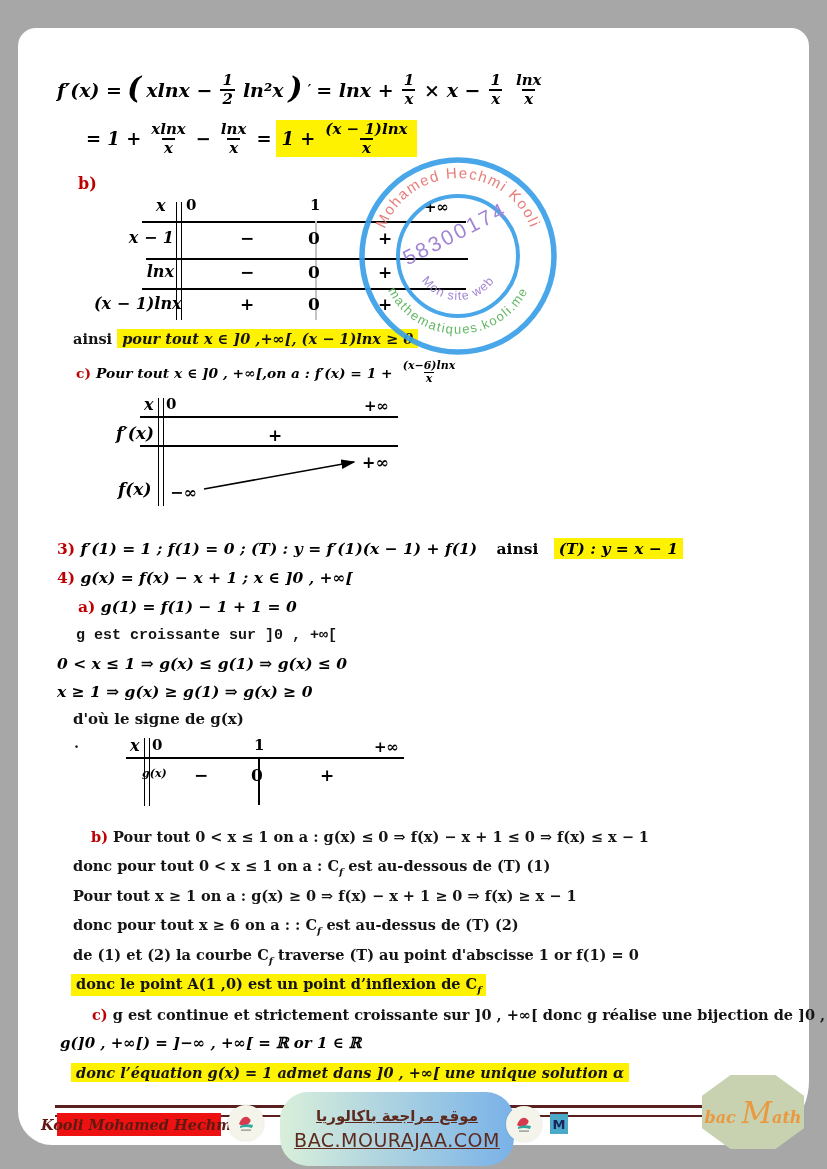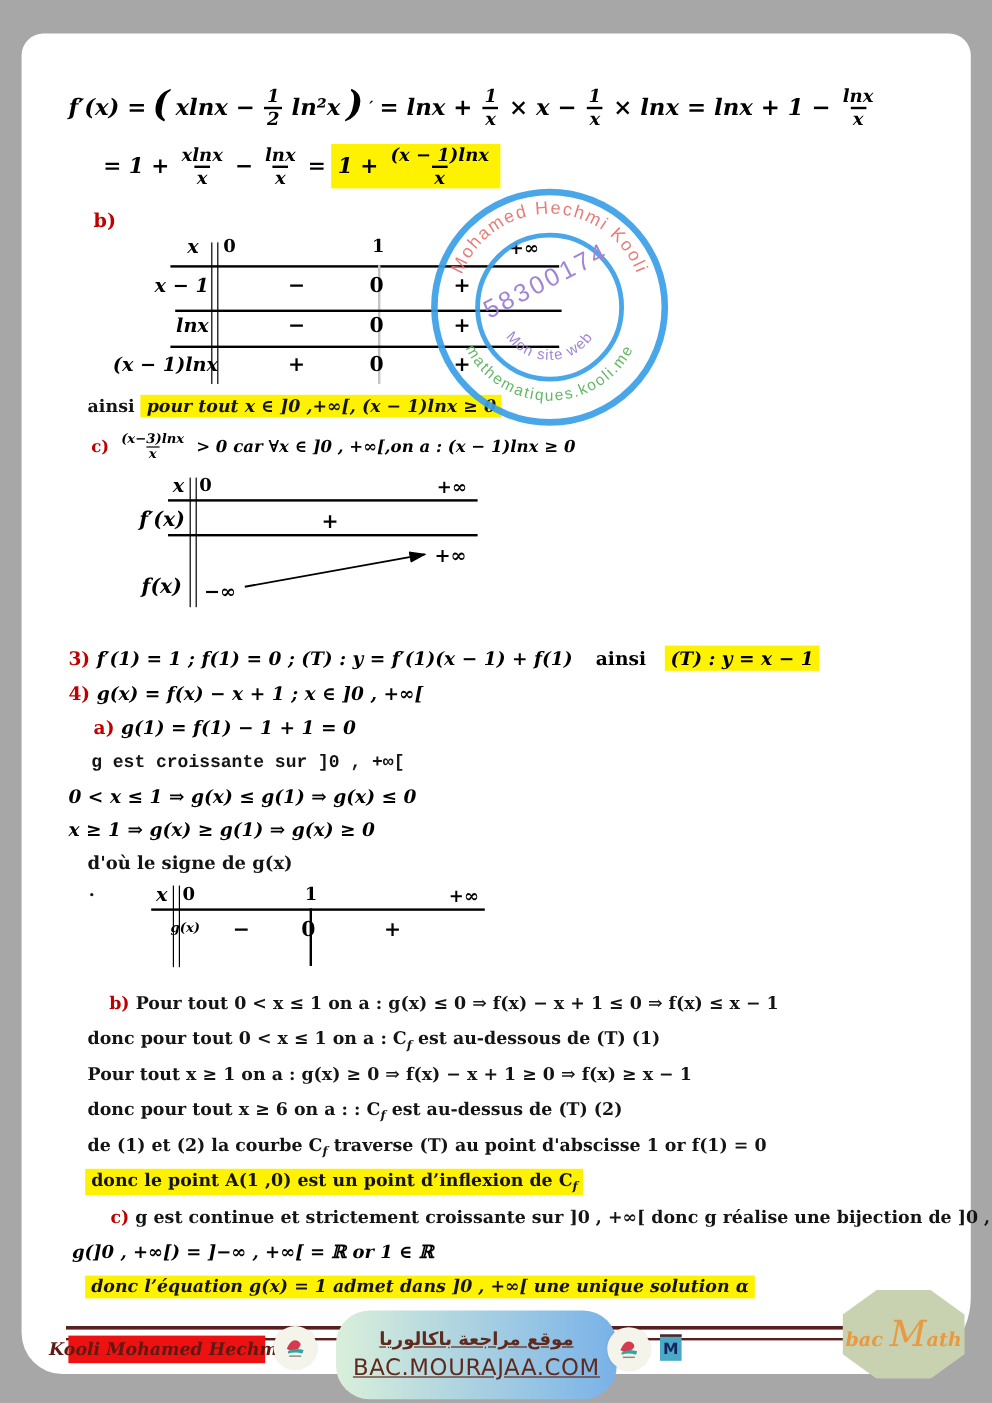--- a/index.html
+++ b/index.html
@@ -72,21 +72,20 @@
   <span>= lnx +</span>
   <span class="frac">
       <span class="num">1</span>
       <span class="den">x</span>
     </span>
   <span>× x −</span>
   <span class="frac">
       <span class="num">1</span>
       <span class="den">x</span>
     </span>
-  <span>× lnx = lnx + 1 −</span>
   <span class="frac">
       <span class="num">lnx</span>
       <span class="den">x</span>
     </span>
 </div>
 
 <div class="abs math flexline" style="left:86px;top:120px;font-size:18px;">
   <span>= 1 +</span>
   <span class="frac">
       <span class="num">xlnx</span>
@@ -136,25 +135,25 @@
   <span class="tsign" style="left:284px;top:98px;">+</span>
 </div>
 
 <div class="abs stmt" style="left:57px;top:330px;">
   <span>ainsi</span>
   <span class="hl" style="font-style:italic;">pour tout x ∈ ]0 ,+∞[, (x − 1)lnx ≥ 0</span>
 </div>
 
 <div class="abs flexline" style="left:76px;top:360px;font-size:13.8px;font-weight:bold;color:#000;white-space:nowrap;">
   <span class="red">c)</span>
+  <span style="font-style:italic;">Pour tout x ∈ ]0 , +∞[,on a : f′(x) = 1 +</span>
   <span class="frac small" style="font-style:italic;">
-      <span class="num">(x−3)lnx</span>
-      <span class="den">x</span>
-    </span>
-  <span style="font-style:italic;">&gt; 0 car ∀x ∈ ]0 , +∞[,on a : (x − 1)lnx ≥ 0</span>
+      <span class="num">(x−6)lnx</span>
+      <span class="den">x</span>
+    </span>
 </div>
 
 <div class="abs" style="left:108px;top:395px;width:300px;height:115px;">
   <span class="tlabel" style="left:36px;top:0;">x</span>
   <span class="tnum" style="left:58px;top:0;">0</span>
   <span class="tnum" style="left:256px;top:2px;">+∞</span>
   <div class="dbar" style="left:50px;top:3px;height:108px;"></div>
   <div class="hline" style="left:32px;top:21px;width:258px;"></div>
   <span class="tlabel" style="left:8px;top:28px;font-size:17px;">f′(x)</span>
   <span class="tsign" style="left:160px;top:30px;">+</span>

